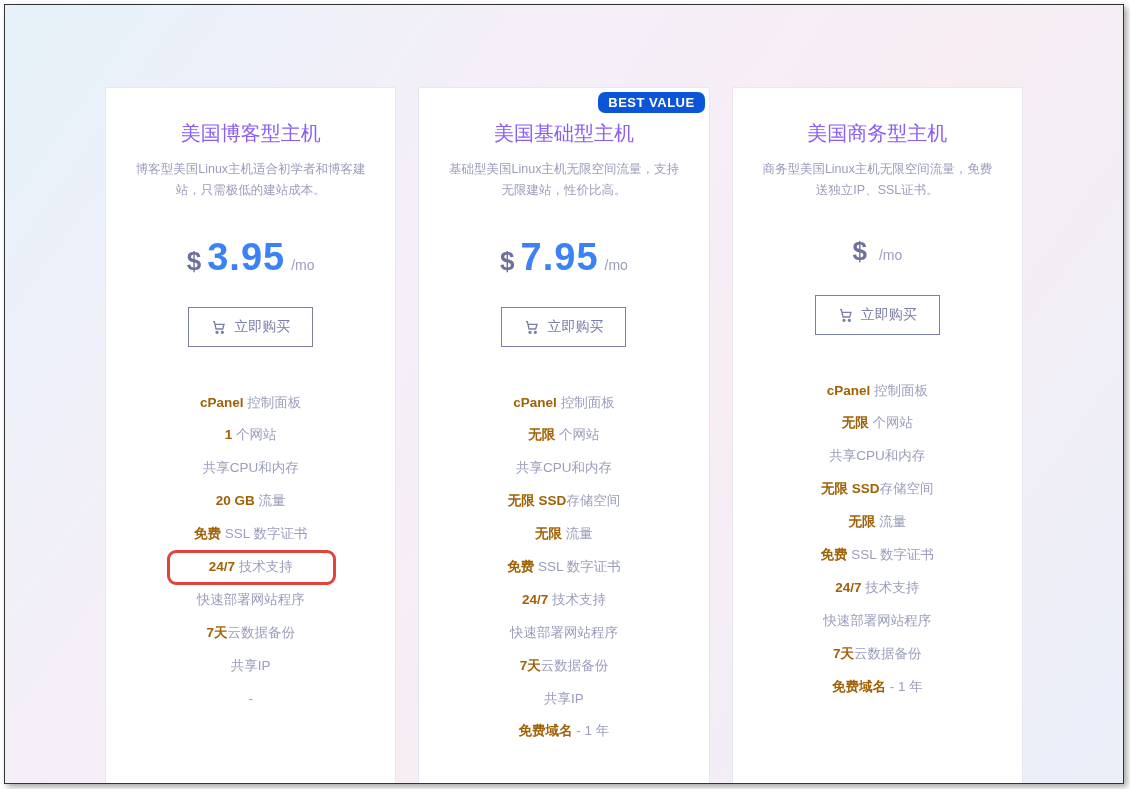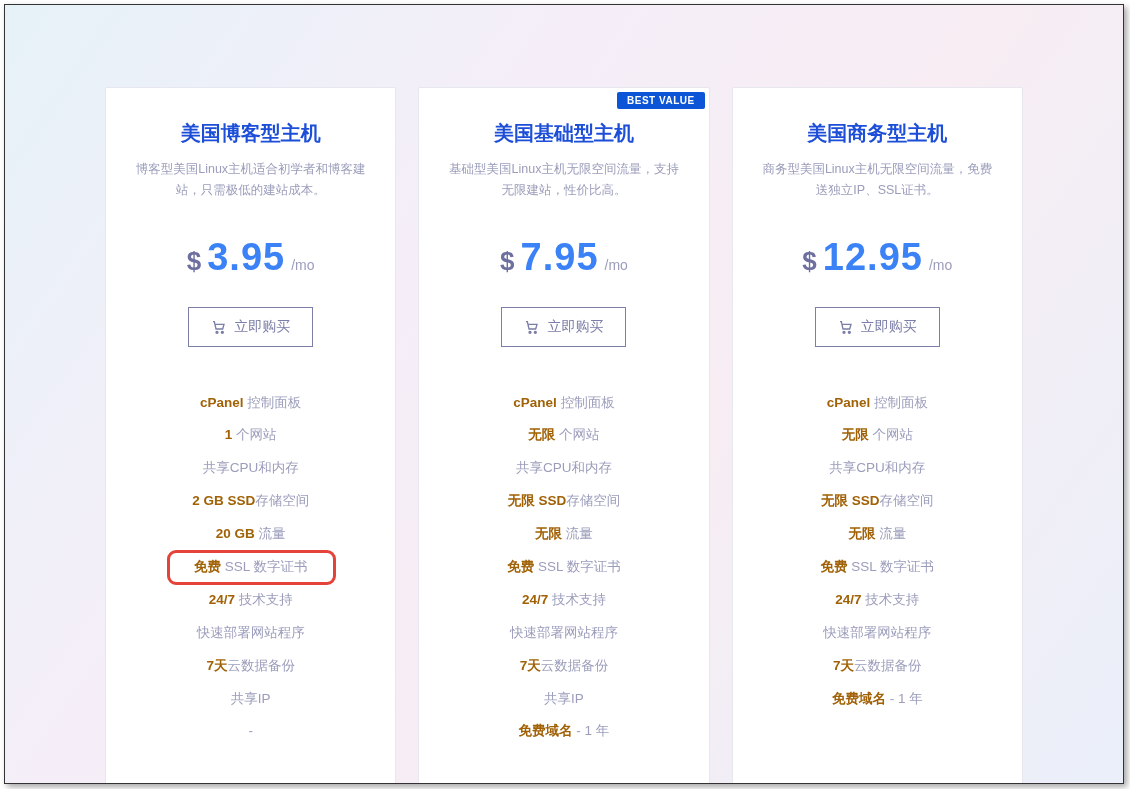--- a/index.html
+++ b/index.html
@@ -33,30 +33,30 @@
     position: relative;
     text-align: center;
     padding: 32px 20px 40px 20px;
   }
   .badge {
     position: absolute;
     top: 4px;
     right: 4px;
     background: #0b55d6;
     color: #fff;
-    font-size: 10px;
+    font-size: 13px;
     font-weight: 700;
     letter-spacing: 0.5px;
     padding: 3px 10px;
-    border-radius: 2px;
+    border-radius: 7px;
   }
   .card-title {
     font-size: 20px;
-    font-weight: 700;
-    color: #1d4ed8;
+    font-weight: 400;
+    color: #8b5cf6;
     margin-bottom: 12px;
   }
   .card-desc {
     font-size: 12.5px;
     color: #9b9dbb;
     line-height: 1.7;
     padding: 0 6px;
     margin-bottom: 34px;
     min-height: 42px;
   }
@@ -139,21 +139,20 @@
               <circle cx="17" cy="20" r="1.5" fill="#7b7ea6"></circle>
               <path d="M3 4h2l2.5 11h10l2-7H7"></path>
             </svg>
         </span>
         <span>立即购买</span>
       </button>
       <ul class="features" id="feat-0">
           <li><b>cPanel</b><span> 控制面板</span></li>
           <li><b>1</b><span> 个网站</span></li>
           <li><span>共享CPU和内存</span></li>
-          <li><b>2 GB SSD</b><span>存储空间</span></li>
           <li><b>20 GB</b><span> 流量</span></li>
           <li id="hl-target"><b>免费</b><span> SSL 数字证书</span></li>
           <li><b>24/7</b><span> 技术支持</span></li>
           <li><span>快速部署网站程序</span></li>
           <li><b>7天</b><span>云数据备份</span></li>
           <li><span>共享IP</span></li>
           <li><span>-</span></li>
         </ul>
     </div>
 
@@ -189,21 +188,20 @@
           <li><span>共享IP</span></li>
           <li><b>免费域名</b><span> - 1 年</span></li>
         </ul>
     </div>
 
     <div class="card">
       <h3 class="card-title">美国商务型主机</h3>
       <p class="card-desc">商务型美国Linux主机无限空间流量，免费送独立IP、SSL证书。</p>
       <div class="price-row">
         <span class="currency">$</span>
-        <span class="price">12.95</span>
         <span class="period">/mo</span>
       </div>
       <button class="buy-btn">
         <span class="cart-icon">
           <svg viewBox="0 0 24 24" fill="none" stroke="#7b7ea6" stroke-width="2">
               <circle cx="9" cy="20" r="1.5" fill="#7b7ea6"></circle>
               <circle cx="17" cy="20" r="1.5" fill="#7b7ea6"></circle>
               <path d="M3 4h2l2.5 11h10l2-7H7"></path>
             </svg>
         </span>

